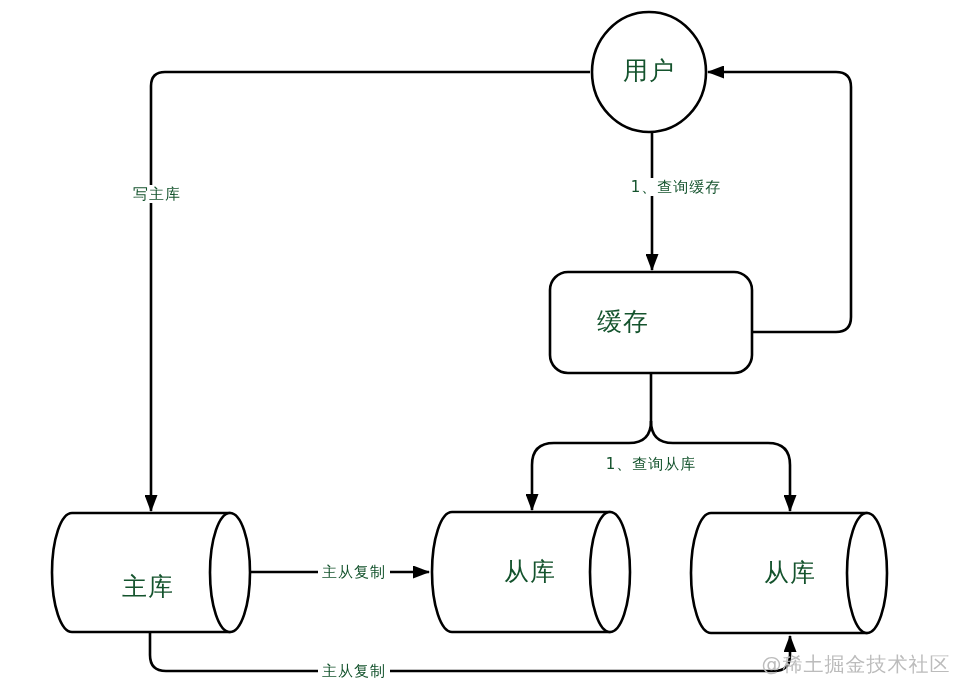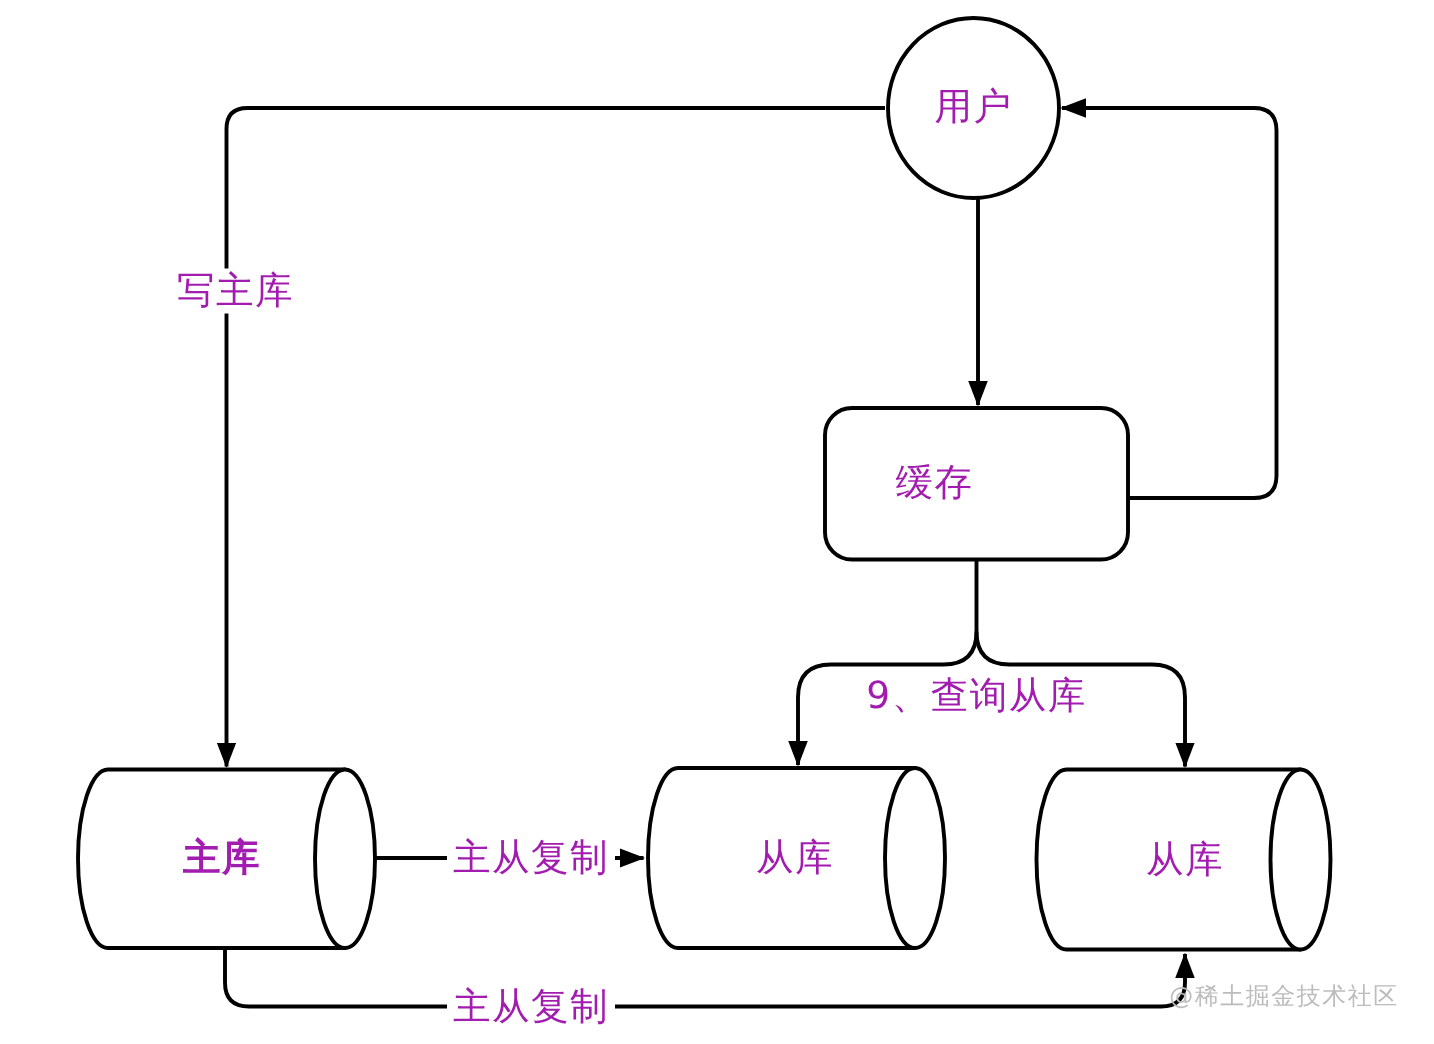--- a/index.html
+++ b/index.html
@@ -17,36 +17,36 @@
   }
   svg.diagram-lines {
     position: absolute;
     left: 0;
     top: 0;
   }
   .lbl {
     position: absolute;
     transform: translate(-50%, -50%);
     white-space: nowrap;
-    color: #a21caf;
+    color: #14532d;
     line-height: 1.2;
     text-align: center;
   }
   .node-lbl {
     font-size: 25px;
     letter-spacing: 1px;
   }
   .edge-lbl {
-    font-size: 25px;
+    font-size: 15px;
     letter-spacing: 1px;
     background: #ffffff;
     padding: 0 4px;
   }
   .watermark {
-    font-size: 16px;
+    font-size: 20px;
     color: #bcbcbc;
     letter-spacing: 1px;
     background: transparent;
   }
 </style>
 </head>
 <body>
 
 <div class="canvas">
 
@@ -86,24 +86,25 @@
       <path d="M 610 512 H 452 A 20 60 0 0 0 452 632 H 610 Z"></path>
       <ellipse cx="610" cy="572" rx="20" ry="60"></ellipse>
 
       <path d="M 867 513 H 711 A 20 60 0 0 0 711 633 H 867 Z"></path>
       <ellipse cx="867" cy="573" rx="20" ry="60"></ellipse>
     </g>
   </svg>
 
   <div class="lbl node-lbl" style="left:649px; top:71px;">用户</div>
   <div class="lbl node-lbl" style="left:623px; top:322px;">缓存</div>
-  <div class="lbl node-lbl" style="left:148px; top:572px;font-weight:bold;">主库</div>
+  <div class="lbl node-lbl" style="left:148px; top:587px;">主库</div>
   <div class="lbl node-lbl" style="left:530px; top:572px;">从库</div>
   <div class="lbl node-lbl" style="left:790px; top:573px;">从库</div>
 
   <div class="lbl edge-lbl" style="left:157px; top:194px;">写主库</div>
-  <div class="lbl edge-lbl" style="left:651px; top:464px;">9、查询从库</div>
+  <div class="lbl edge-lbl" style="left:676px; top:187px;">1、查询缓存</div>
+  <div class="lbl edge-lbl" style="left:651px; top:464px;">1、查询从库</div>
   <div class="lbl edge-lbl" style="left:354px; top:572px;">主从复制</div>
   <div class="lbl edge-lbl" style="left:354px; top:671px;">主从复制</div>
 
   <div class="lbl watermark" style="left:856px; top:664px;">@稀土掘金技术社区</div>
 
 </div>
 
 </body></html>

